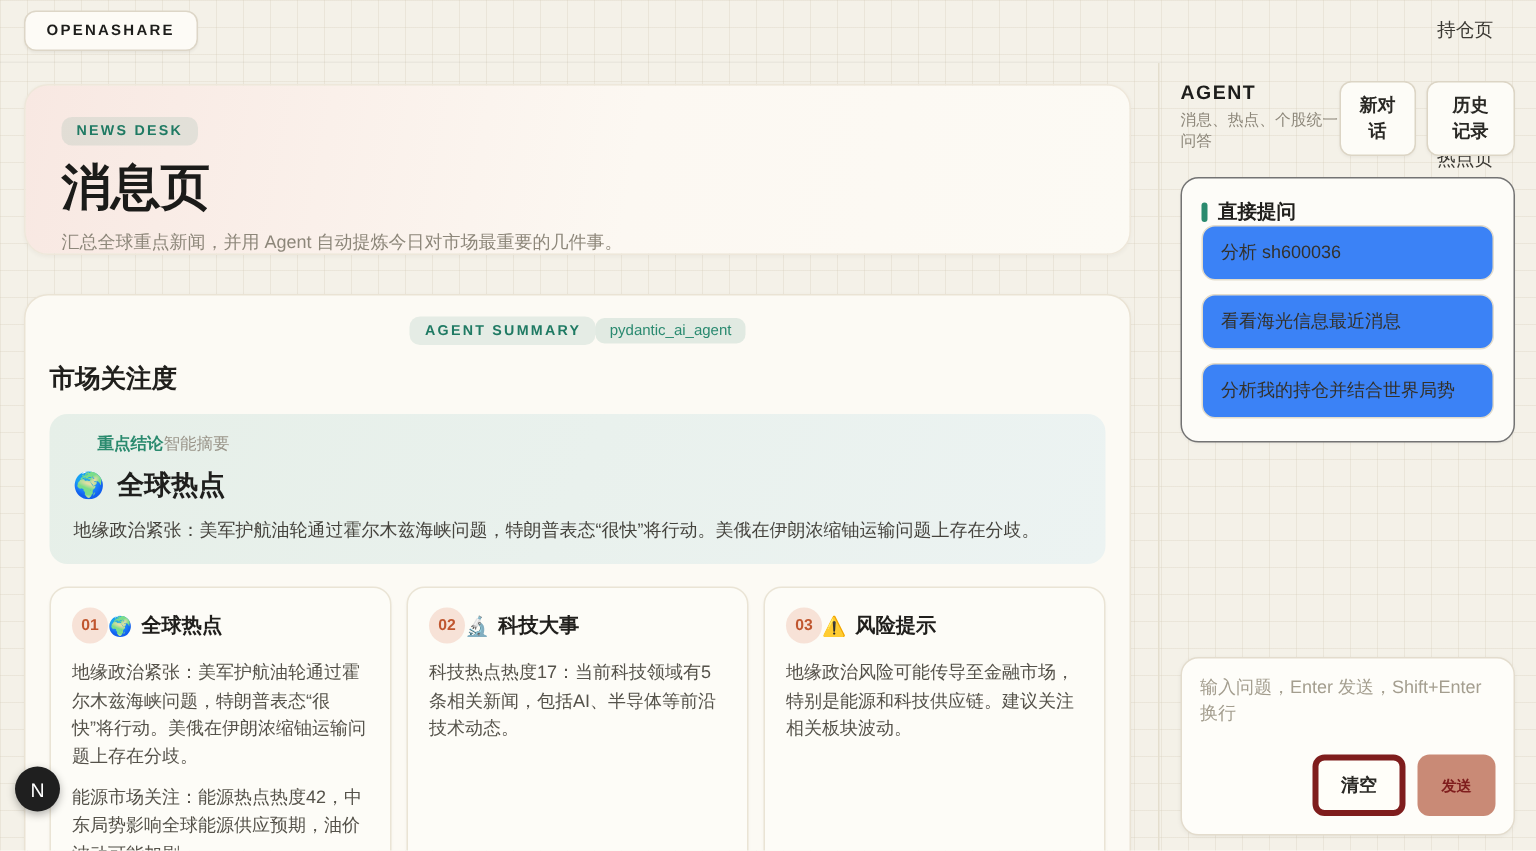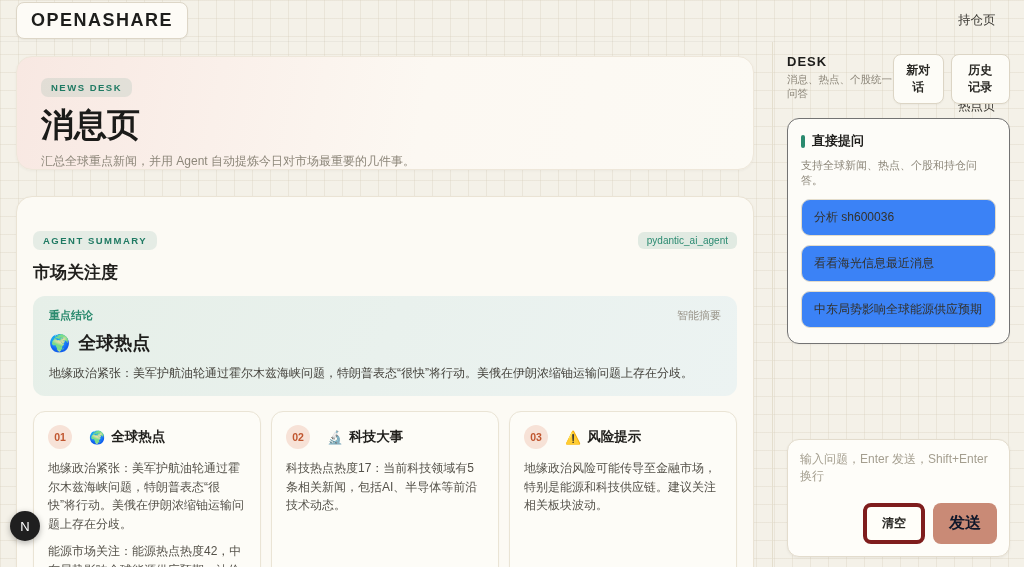--- a/index.html
+++ b/index.html
@@ -14,21 +14,21 @@
     color: #222;
   }
 
   
   .topbar {
     height: 42px; display: flex; align-items: center; justify-content: space-between;
     padding: 0 16px; border-bottom: 1px solid rgba(0,0,0,0.04);
   }
   .logo-box {
     background: #fdfbf6; border: 1px solid #ddd6c7; border-radius: 8px;
-    padding: 7px 14px; font-size: 18px; font-weight: bold; letter-spacing: 1.5px;
+    padding: 7px 14px; font-size: 10px; font-weight: bold; letter-spacing: 1.5px;
     color: #1d1d1b; box-shadow: 0 1px 2px rgba(0,0,0,0.05); cursor: pointer;
   }
   .nav-links { display: flex; align-items: flex-start; gap: 26px; flex-direction: column; }
   .nav-link { font-size: 12.5px; color: #3c3a34; text-decoration: none; cursor: pointer; }
   .nav-link.active { color: #c0562f; }
 
   
   .page { display: flex; height: 525px; }
   .main-col { flex: 1; padding: 14px 18px 0 16px; min-width: 0; }
   .sidebar {
@@ -47,45 +47,45 @@
     color: #1f7a63; background: rgba(31,122,99,0.10); padding: 4px 10px; border-radius: 7px;
   }
   .hero-title { font-size: 33px; font-weight: bold; color: #1b1b19; margin: 6px 0 5px; }
   .hero-sub { font-size: 12px; color: #8d877a; }
 
   
   .summary-card {
     margin-top: 26px; background: #fcfaf4; border: 1px solid #eae3d4;
     border-radius: 16px; padding: 14px 16px 16px; box-shadow: 0 1px 3px rgba(0,0,0,0.04);
   }
-  .summary-head { display: flex; align-items: center; justify-content: space-between; margin-top: 20px; }
+  .summary-head { display: flex; align-items: center; justify-content: center; }
   .agent-tag {
     font-size: 10px; color: #2a8a70; background: rgba(31,122,99,0.12);
     padding: 3px 9px; border-radius: 6px;
   }
   .summary-title { font-size: 17px; font-weight: bold; margin: 11px 0 12px; color: #201f1c; }
 
   .highlight-box {
     background: linear-gradient(115deg, #e6efe8 0%, #ecf3f2 100%);
     border-radius: 12px; padding: 12px 16px 14px; margin-bottom: 15px;
   }
-  .highlight-head { display: flex; justify-content: space-between; align-items: center; }
+  .highlight-head { display: flex; justify-content: flex-start; align-items: center; margin-left: 16px; }
   .highlight-label { font-size: 11px; font-weight: bold; color: #2a8a6e; }
   .highlight-tag { font-size: 11px; color: #9a958a; }
   .highlight-title { font-size: 18px; font-weight: bold; color: #1f1f1d; margin: 8px 0 9px;
     display: flex; align-items: center; gap: 8px; }
   .highlight-title .emoji { font-size: 17px; }
   .highlight-text { font-size: 12px; color: #46443e; line-height: 1.5; }
 
   .cards-row { display: grid; grid-template-columns: 1fr 1fr 1fr; gap: 10px; }
   .info-card {
     background: #fdfcf7; border: 1px solid #eae4d5; border-radius: 12px; padding: 13px 14px;
     box-shadow: 0 1px 2px rgba(0,0,0,0.03);
   }
-  .info-card-head { display: flex; align-items: center; gap: 17px; margin-bottom: 10px; }
+  .info-card-head { display: flex; align-items: center; gap: 0; margin-bottom: 10px; }
   .num-badge {
     width: 24px; height: 24px; border-radius: 50%; background: #f7e2d7; color: #c0562f;
     font-size: 10.5px; font-weight: bold; display: flex; align-items: center; justify-content: center;
     flex-shrink: 0;
   }
   .info-card-title { font-size: 13.5px; font-weight: bold; color: #201f1c;
     display: flex; align-items: center; gap: 6px; }
   .info-card-title .emoji { font-size: 13px; }
   .info-card p { font-size: 12px; color: #55524a; line-height: 1.55; margin-bottom: 9px; }
   .info-card p:last-child { margin-bottom: 0; }
@@ -123,21 +123,21 @@
     background: transparent; font-family: inherit; font-size: 12px; color: #33312b;
   }
   .composer textarea::placeholder { color: #a49e8f; }
   .composer-btns { display: flex; justify-content: flex-end; gap: 8px; margin-top: 4px; }
   .btn-clear {
     background: #fffef9; border: 4px solid #7f1d1d; border-radius: 8px; padding: 8px 15px;
     font-size: 12px; font-weight: bold; color: #2a2925; cursor: pointer; font-family: inherit;
   }
   .btn-send {
     background: #c98a76; border: none; border-radius: 8px; padding: 8px 16px;
-    font-size: 16px; font-weight: bold; color: #0f172a; cursor: pointer; font-family: inherit;
+    font-size: 10px; font-weight: bold; color: #7f1d1d; cursor: pointer; font-family: inherit;
   }
 
   .float-badge {
     position: fixed; left: 10px; bottom: 26px; width: 30px; height: 30px; border-radius: 50%;
     background: #1f1f1f; color: #fff; font-size: 13px; display: flex; align-items: center;
     justify-content: center; box-shadow: 0 2px 6px rgba(0,0,0,0.3); cursor: pointer; z-index: 10;
   }
 </style>
 </head>
 <body>
@@ -219,38 +219,37 @@
           <p>地缘政治风险可能传导至金融市场，特别是能源和科技供应链。建议关注相关板块波动。</p>
         </article>
       </div>
 
     </section>
   </main>
 
   <aside class="sidebar">
     <div class="sb-head">
       <div>
-        <div class="sb-title">DESK</div>
+        <div class="sb-title">AGENT</div>
         <div class="sb-sub">消息、热点、个股统一问答</div>
       </div>
       <div class="sb-head-btns">
         <button class="btn-outline">新对话</button>
         <button class="btn-outline">历史记录</button>
       </div>
     </div>
 
     <div class="ask-card">
       <div class="ask-title-row">
         <span class="accent-bar"></span>
         <span class="ask-title">直接提问</span>
       </div>
-      <p class="ask-sub">支持全球新闻、热点、个股和持仓问答。</p>
       <button class="suggestion-btn">分析 sh600036</button>
       <button class="suggestion-btn">看看海光信息最近消息</button>
-      <button class="suggestion-btn">中东局势影响全球能源供应预期</button>
+      <button class="suggestion-btn">分析我的持仓并结合世界局势</button>
     </div>
 
     <div class="sb-spacer"></div>
 
     <div class="composer">
       <textarea placeholder="输入问题，Enter 发送，Shift+Enter 换行" style=""></textarea>
       <div class="composer-btns">
         <button class="btn-clear">清空</button>
         <button class="btn-send">发送</button>
       </div>

